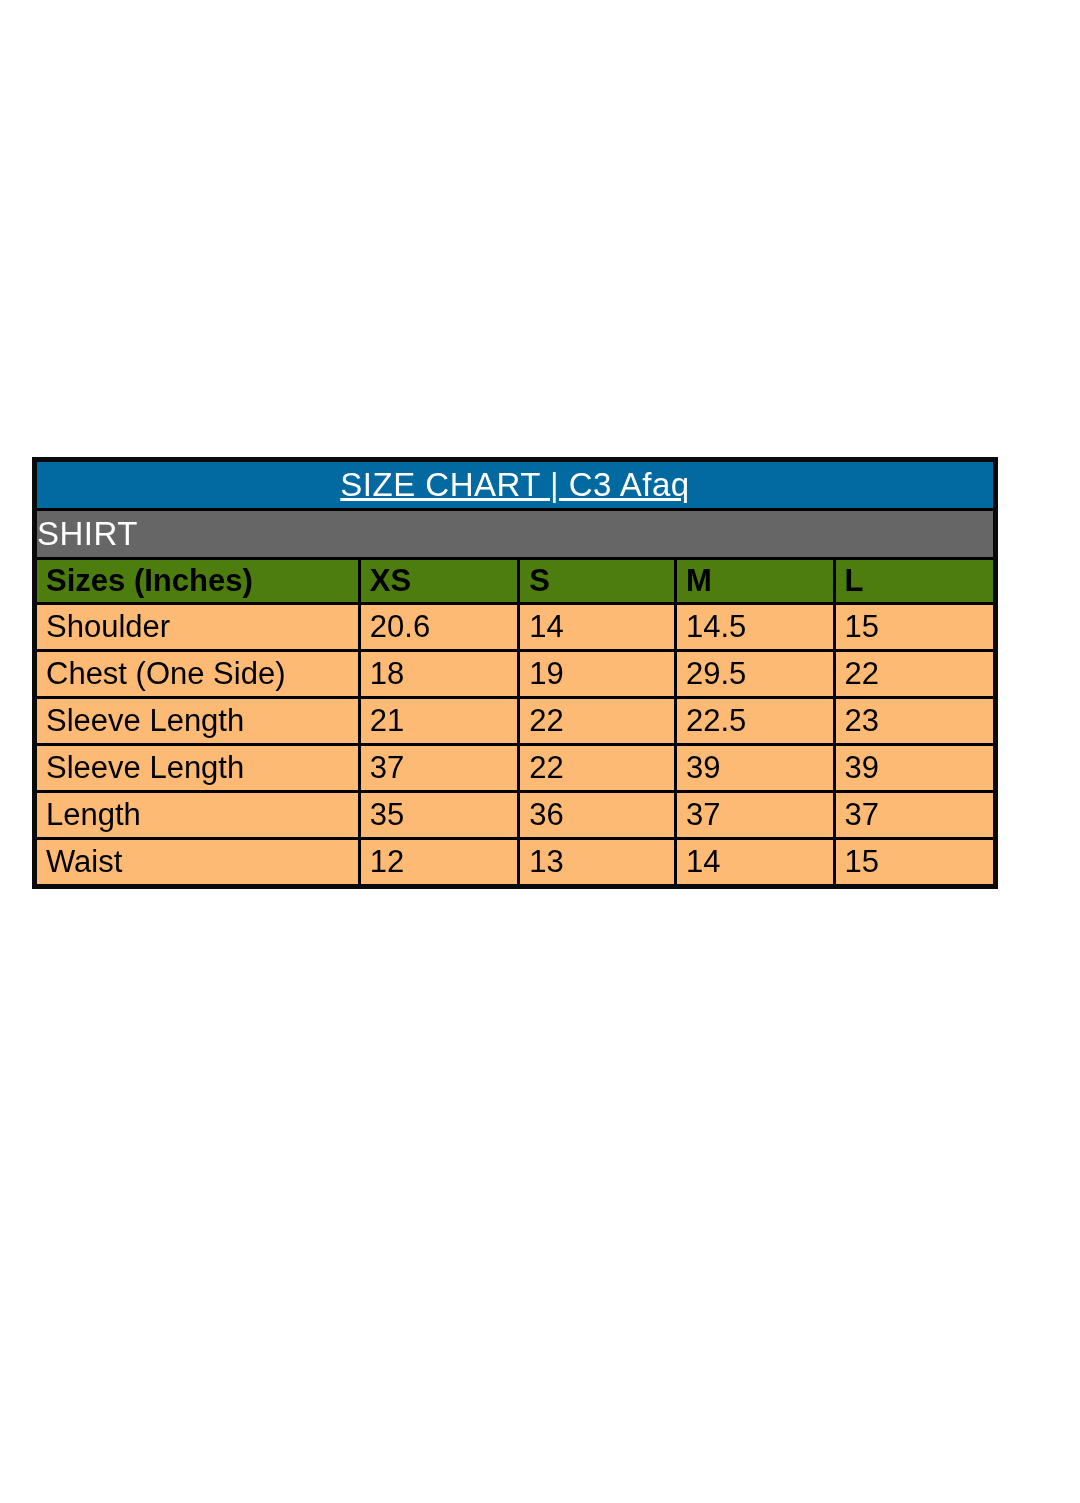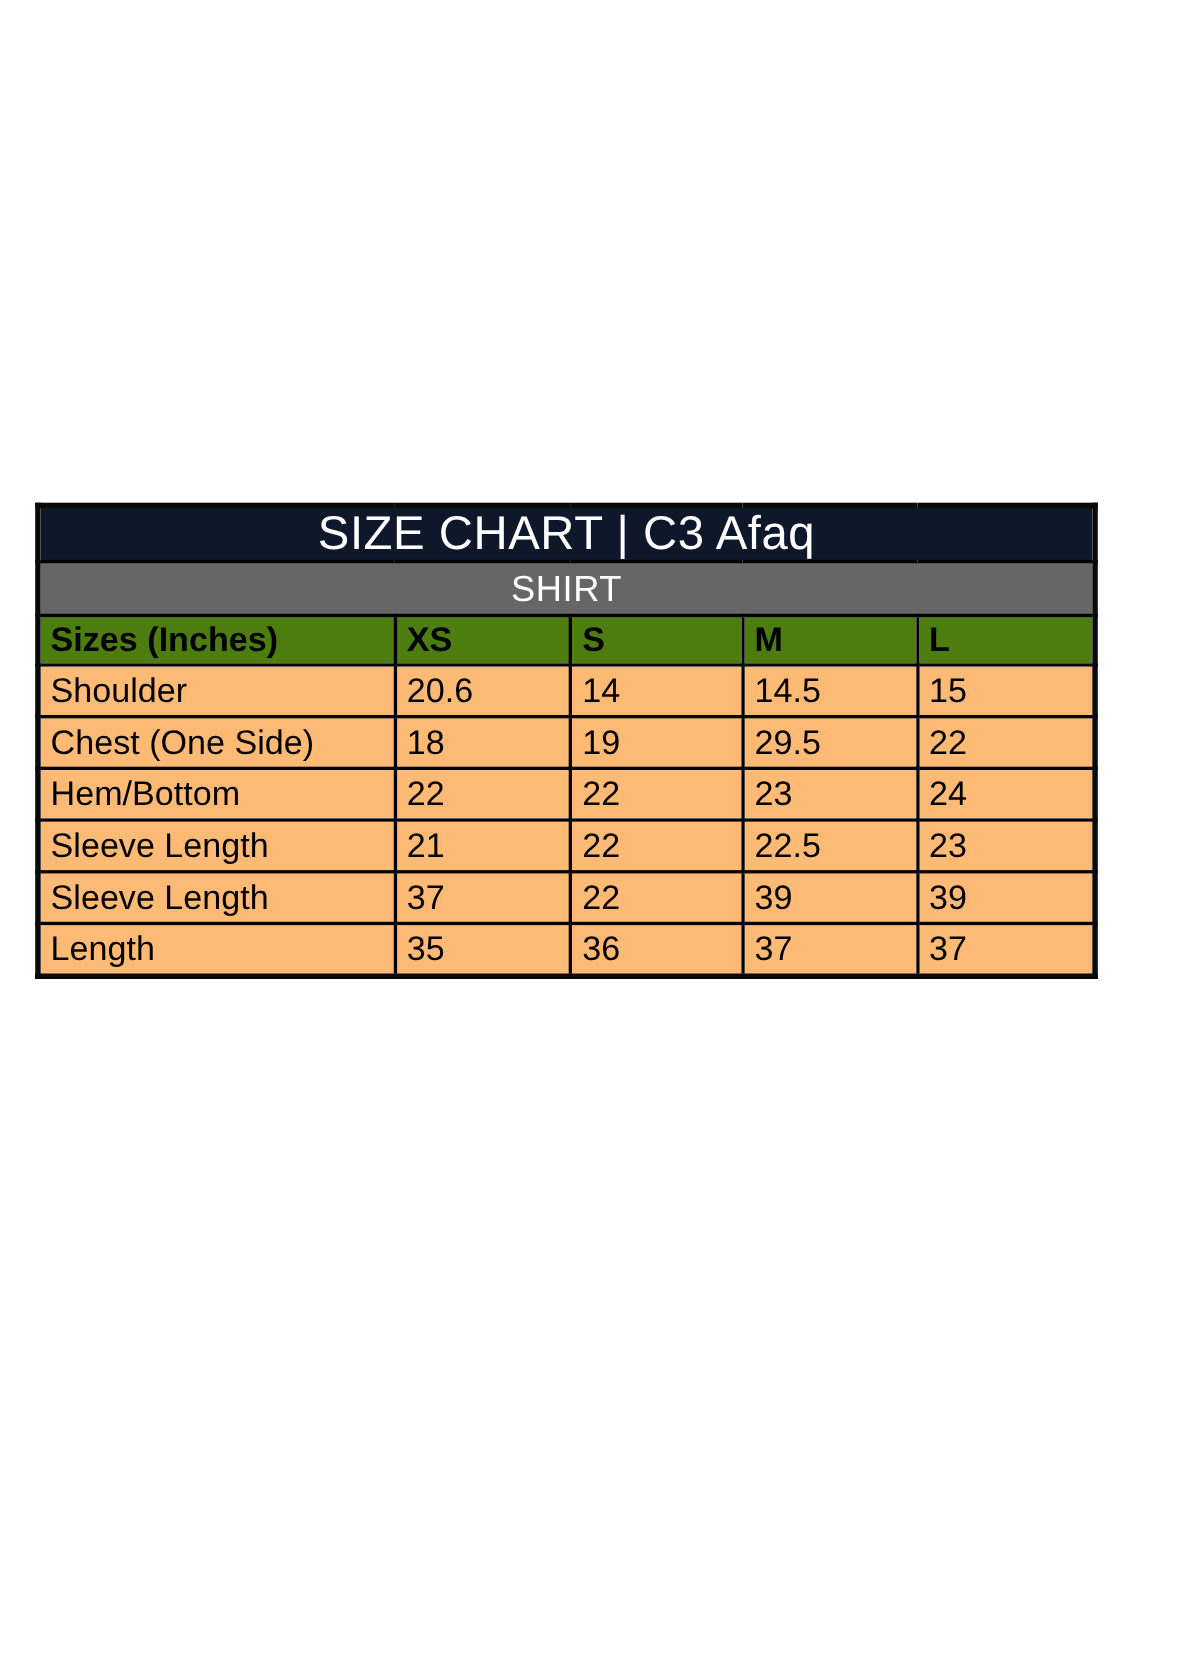--- a/index.html
+++ b/index.html
@@ -30,32 +30,33 @@
     color: #000000;
     background: #fdba74;
     padding: 0 0 0 9px;
     vertical-align: middle;
     white-space: nowrap;
     overflow: hidden;
     line-height: 1.1;
   }
   tr.title-row td {
     height: 46px;
-    background: #0f172a;
+    background: #0369a1;
     color: #ffffff;
     text-align: center;
     padding: 0;
-    font-size: 43px;
+    font-size: 33px;
     letter-spacing: 0.5px;
+    text-decoration: underline;
   }
   tr.section-row td {
     height: 46px;
     background: #666667;
     color: #ffffff;
-    text-align: center;
+    text-align: left;
     padding: 0;
     font-size: 33px;
     letter-spacing: 0.5px;
   }
   tr.columns-row td {
     height: 42px;
     background: #4d7c0f;
     font-weight: bold;
   }
   tr.data-row td {
@@ -96,42 +97,42 @@
           <td>15</td>
         </tr>
         <tr class="data-row">
           <td>Chest (One Side)</td>
           <td>18</td>
           <td>19</td>
           <td>29.5</td>
           <td>22</td>
         </tr>
         <tr class="data-row">
-          <td>Hem/Bottom</td>
-          <td>22</td>
-          <td>22</td>
-          <td>23</td>
-          <td>24</td>
-        </tr>
-        <tr class="data-row">
           <td>Sleeve Length</td>
           <td>21</td>
           <td>22</td>
           <td>22.5</td>
           <td>23</td>
         </tr>
         <tr class="data-row">
           <td>Sleeve Length</td>
           <td>37</td>
           <td>22</td>
           <td>39</td>
           <td>39</td>
         </tr>
         <tr class="data-row">
           <td>Length</td>
           <td>35</td>
           <td>36</td>
           <td>37</td>
           <td>37</td>
         </tr>
+        <tr class="data-row">
+          <td>Waist</td>
+          <td>12</td>
+          <td>13</td>
+          <td>14</td>
+          <td>15</td>
+        </tr>
       </tbody>
   </table>
 </div>
 
 </body></html>

